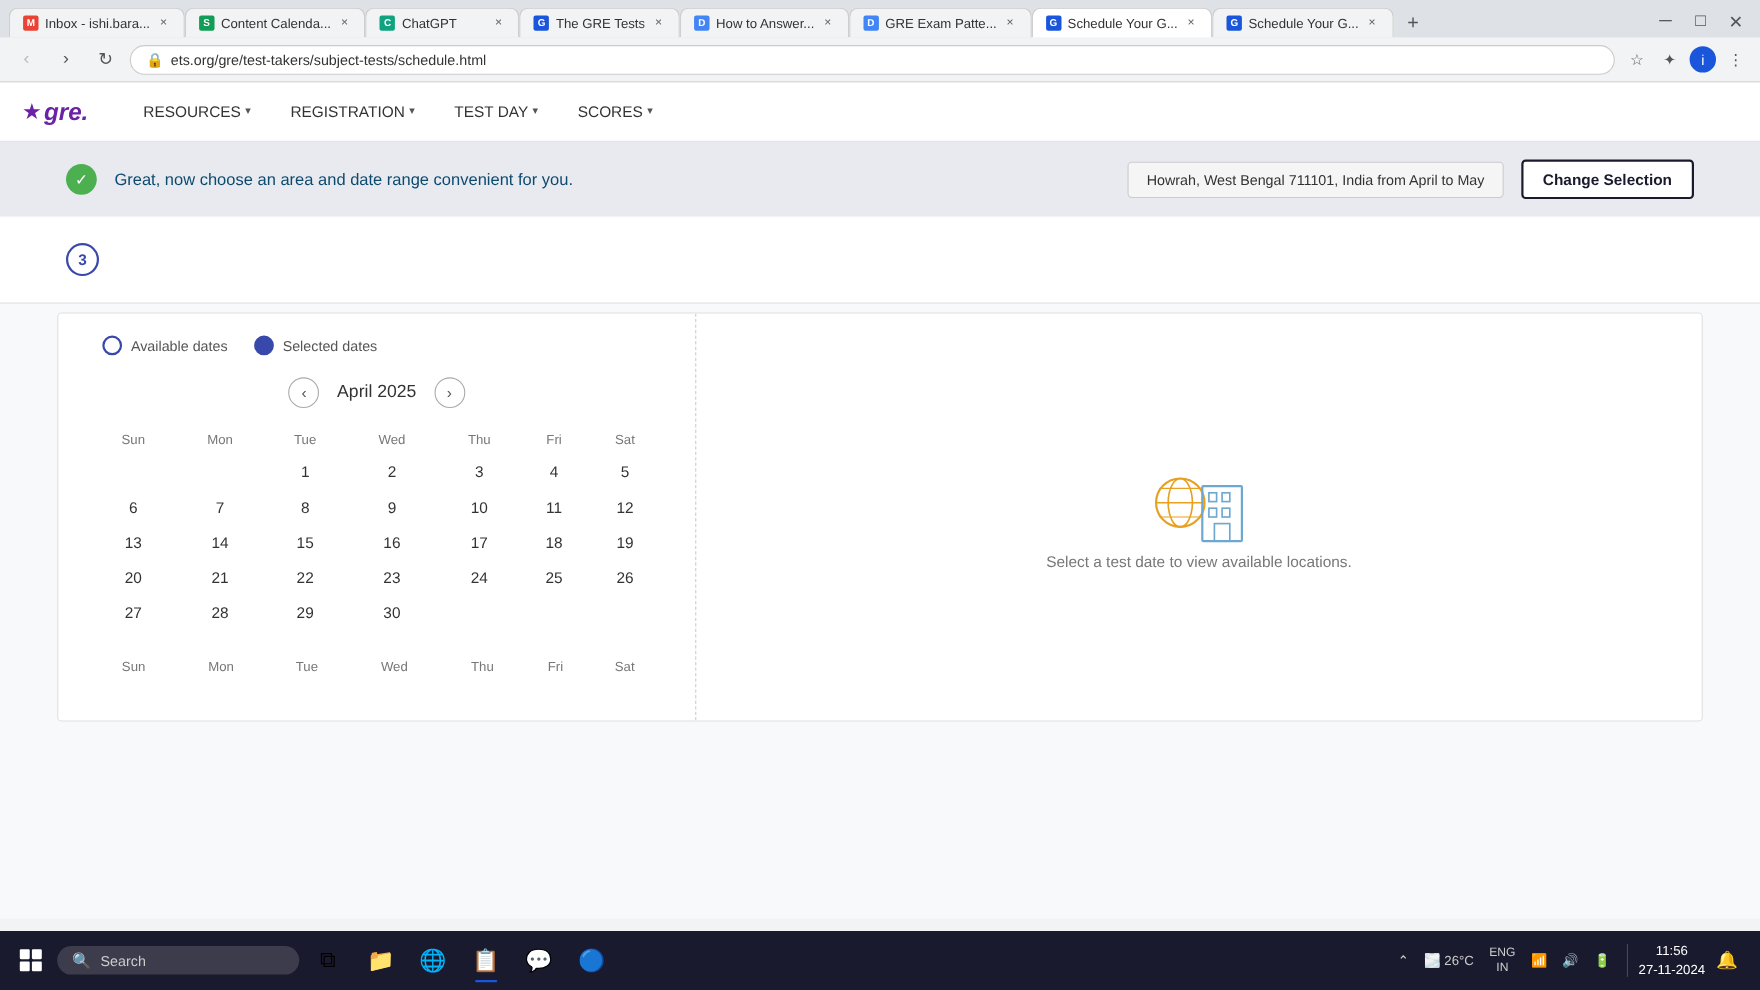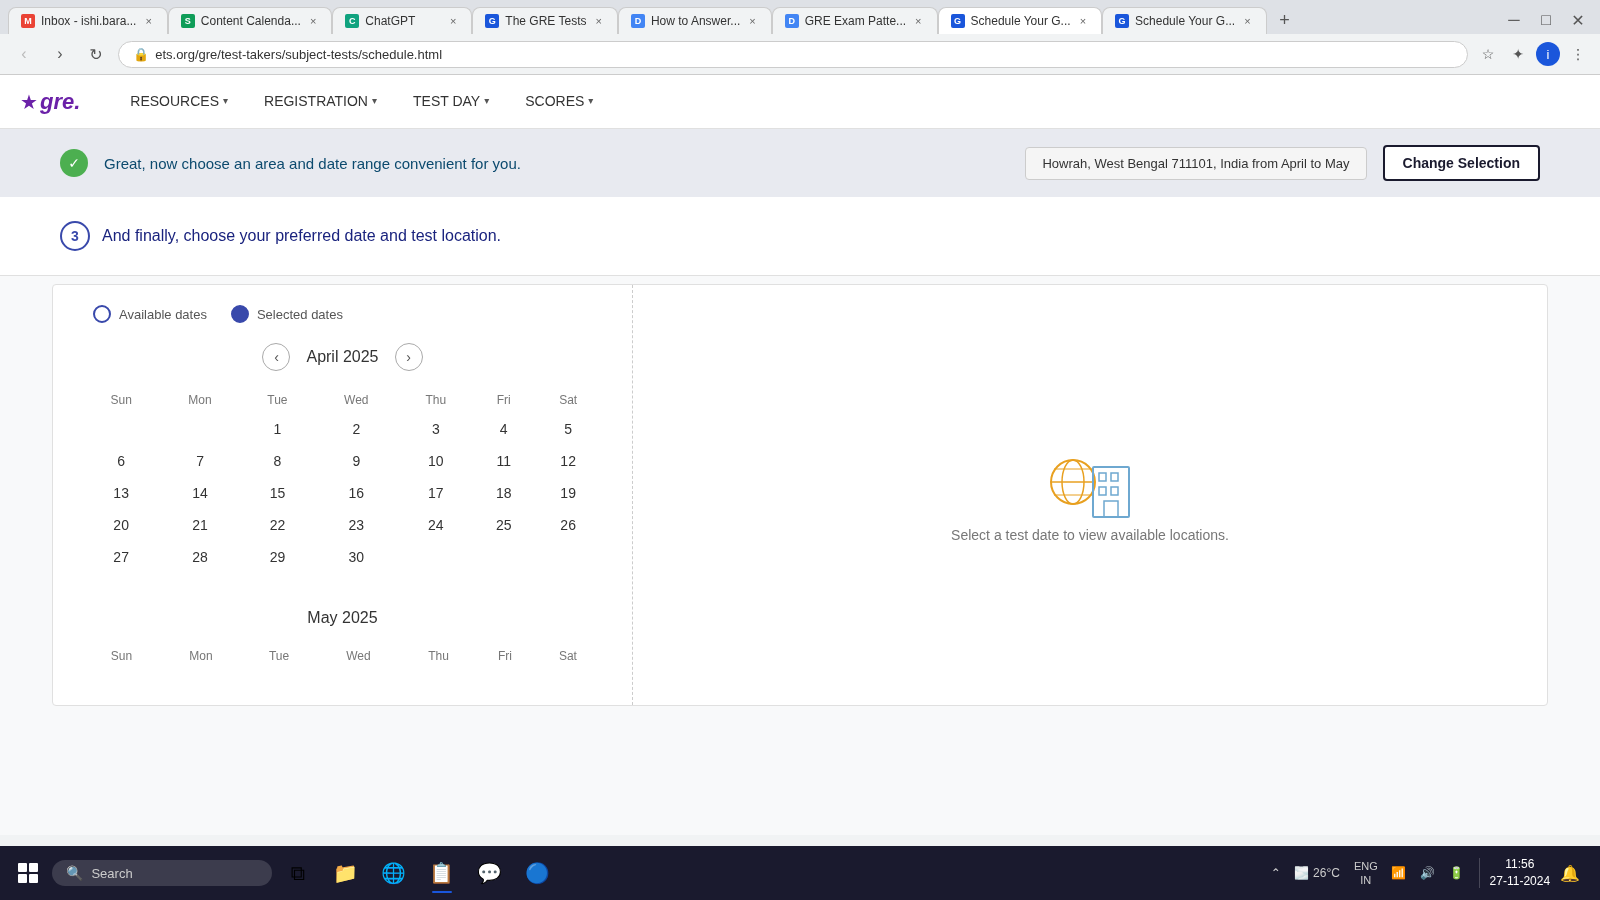--- a/index.html
+++ b/index.html
@@ -187,21 +187,20 @@
   <div class="section-banner">
     <div class="check-icon">✓</div>
     <div class="banner-text">Great, now choose an area and date range convenient for you.</div>
     <div class="location-pill">Howrah, West Bengal 711101, India from April to May</div>
     <button class="change-btn">Change Selection</button>
   </div>
 
   <div class="step3-section">
     <div class="step-header">
       <div class="step-circle">3</div>
-      <span class="step-title">And finally, choose your preferred date and test location.</span>
     </div>
   </div>
 
   <div class="calendar-section">
 
     <div class="calendar-panel">
 
       <div class="legend">
         <div class="legend-item">
           <div class="legend-dot available"></div>
@@ -275,21 +274,20 @@
               <td class="date-cell">30</td>
               <td></td>
               <td></td>
               <td></td>
             </tr>
           </tbody>
         </table>
       </div>
 
       <div style="height:20px;"></div>
-      <div class="cal-month-label">May 2025</div>
       <table class="cal-grid">
         <thead>
           <tr>
             <th>Sun</th>
             <th>Mon</th>
             <th>Tue</th>
             <th>Wed</th>
             <th>Thu</th>
             <th>Fri</th>
             <th>Sat</th>

